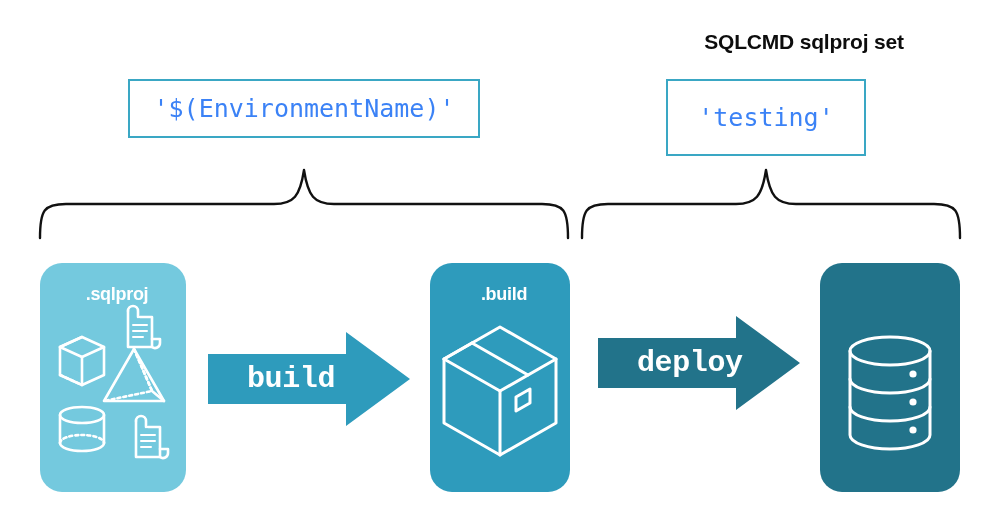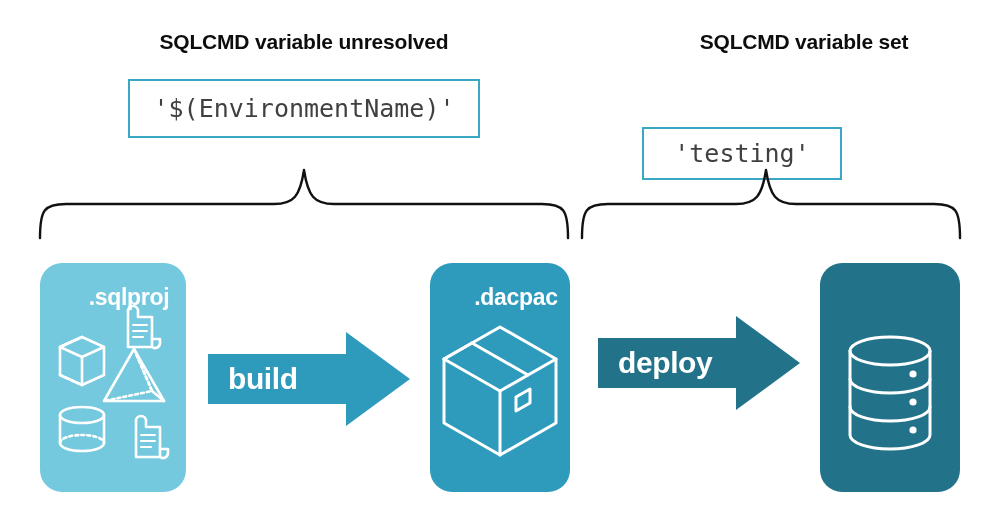--- a/index.html
+++ b/index.html
@@ -41,52 +41,52 @@
   .code-box {
     position: absolute;
     box-sizing: border-box;
     border: 2px solid #3aa7c4;
     background: #ffffff;
     display: flex;
     align-items: center;
     justify-content: center;
     font-family: "DejaVu Sans Mono", monospace;
     font-size: 25px;
-    color: #404040;
+    color: #3b82f6;
     letter-spacing: 0px;
     white-space: nowrap;
   }
   #code-left  { left: 128px; top: 79px; width: 352px; height: 59px; }
-  #code-right { left: 642px; top: 79px; width: 200px; height: 53px; margin-top: 48px; }
+  #code-right { left: 666px; top: 79px; width: 200px; height: 77px; }
 
   
   .brace-svg {
     position: absolute;
     left: 0;
     top: 0;
     width: 1000px;
     height: 522px;
     pointer-events: none;
   }
 
   
   .artifact {
     position: absolute;
     border-radius: 22px;
     overflow: hidden;
   }
   .artifact-label {
     position: absolute;
     top: 21px;
-    left: 16px;
+    left: 4px;
     width: 100%;
     text-align: center;
     font-family: "Liberation Sans", sans-serif;
     font-weight: bold;
-    font-size: 23px;
+    font-size: 18px;
     color: #ffffff;
     letter-spacing: -0.3px;
     white-space: nowrap;
   }
   .artifact-art {
     position: absolute;
     left: 0;
     top: 0;
     width: 100%;
     height: 100%;
@@ -100,40 +100,39 @@
     position: absolute;
   }
   .arrow-label {
     position: absolute;
     left: 0;
     top: 0;
     width: 100%;
     height: 100%;
     display: flex;
     align-items: center;
-    font-family: Liberation Sans, sans-serif;
+    font-family: Liberation Mono, monospace;
     font-weight: bold;
     font-size: 30px;
     color: #ffffff;
     letter-spacing: -0.4px;
     white-space: nowrap;
     box-sizing: border-box;
-    padding-left: 20px;
+    padding-left: 39px;
   }
   #arrow-build  { left: 208px; top: 330px; width: 202px; height: 98px; }
   #arrow-deploy { left: 598px; top: 314px; width: 202px; height: 98px; }
 </style>
 </head>
 <body>
 
 <div class="stage">
 
-  <div class="section-title" id="title-left">SQLCMD variable unresolved</div>
-
-  <div class="section-title" id="title-right">SQLCMD variable set</div>
+
+  <div class="section-title" id="title-right">SQLCMD sqlproj set</div>
 
   <div class="code-box" id="code-left">'$(EnvironmentName)'</div>
 
   <div class="code-box" id="code-right">'testing'</div>
 
   <svg class="brace-svg" viewBox="0 0 1000 522">
 
     <path d="M 40 238
              C 40 210, 44 204, 66 204
              L 274 204
@@ -203,21 +202,21 @@
         <path d="M70 64 L126 96 L126 160 L70 192 L14 160 L14 96 Z"></path>
         <path d="M14 96 L70 128 L126 96"></path>
         <path d="M70 128 L70 192"></path>
 
         <path d="M42 80 L98 112"></path>
         <path d="M14 96 L42 80"></path>
 
         <path d="M86 134 L100 126 L100 140 L86 148 Z"></path>
       </g>
     </svg>
-    <div class="artifact-label">.dacpac</div>
+    <div class="artifact-label">.build</div>
   </div>
 
   <div class="artifact" id="box-database" style="background:#22738a">
     <svg class="artifact-art" viewBox="0 0 140 229">
       <g fill="none" stroke="#ffffff" stroke-width="3" stroke-linejoin="round" stroke-linecap="round">
         <ellipse cx="70" cy="88" rx="40" ry="14"></ellipse>
         <path d="M30 88 L30 172 A40 14 0 0 0 110 172 L110 88"></path>
         <path d="M30 116 A40 14 0 0 0 110 116"></path>
         <path d="M30 144 A40 14 0 0 0 110 144"></path>
       </g>

